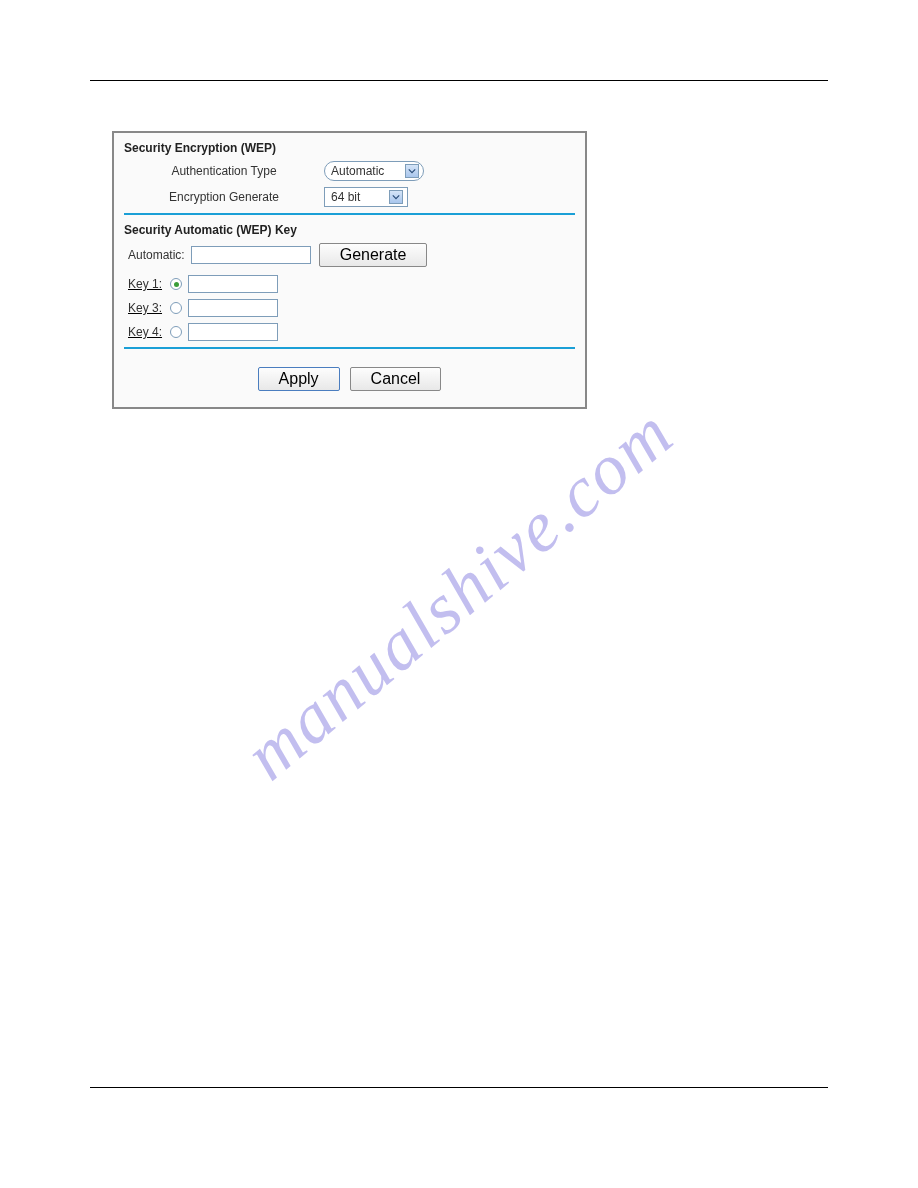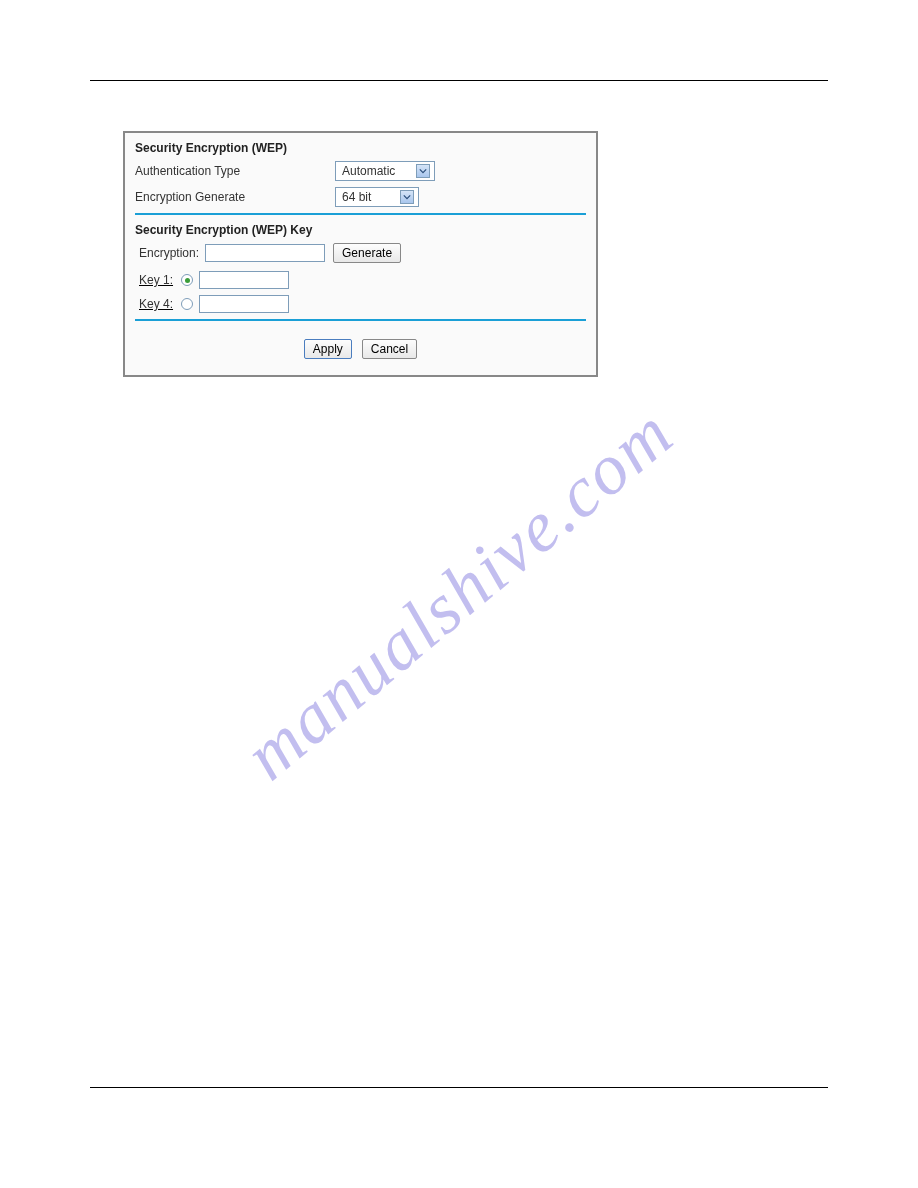--- a/index.html
+++ b/index.html
@@ -31,21 +31,21 @@
     .bottom-divider {
       border-top: 1px solid #000;
       position: absolute;
       bottom: 100px;
       left: 90px;
       right: 90px;
     }
     
     .config-panel {
       width: 475px;
-      margin-left: 33px;
+      margin-left: 22px;
       border: 2px solid #888;
       background: #fafafa;
       padding: 0;
     }
     
     .panel-inner {
       padding: 8px 10px 10px 10px;
     }
     
     .section-heading {
@@ -58,35 +58,37 @@
     .form-row {
       display: flex;
       align-items: center;
       margin-bottom: 6px;
       font-size: 12px;
       color: #333;
     }
     
     .form-label {
       width: 200px;
+      text-align: center;
     }
     
     .select-box {
       display: inline-flex;
       align-items: center;
       border: 1px solid #7e9db9;
       background: #fff;
       height: 20px;
       padding: 0 4px 0 6px;
       font-size: 12px;
       cursor: pointer;
     }
     
     .select-box.wide {
       width: 100px;
+      border-radius: 10px;
     }
     
     .select-box.narrow {
       width: 84px;
     }
     
     .select-text {
       flex: 1;
     }
     
@@ -130,22 +132,22 @@
       height: 18px;
       width: 120px;
       background: #fff;
       padding: 0 2px;
       font-size: 12px;
     }
     
     .btn {
       border: 1px solid #888;
       background: linear-gradient(to bottom, #fdfdfd, #e8e8e8);
-      padding: 2px 8px;
-      font-size: 12px;
+      padding: 2px 20px;
+      font-size: 16px;
       cursor: pointer;
       border-radius: 2px;
     }
     
     .btn.generate {
       margin-left: 8px;
     }
     
     .btn.apply {
       border-color: #4a7dbf;
@@ -248,35 +250,40 @@
           <span class="select-arrow">
             <svg viewBox="0 0 10 6">
                 <path d="M1 1 L5 5 L9 1" fill="none" stroke="#2a4d7a" stroke-width="1.5"></path>
               </svg>
           </span>
         </div>
       </div>
 
       <hr class="blue-divider">
 
-      <div class="section-heading">Security Encryption (WEP) Key</div>
+      <div class="section-heading">Security Automatic (WEP) Key</div>
 
       <div class="passphrase-row">
-        <span class="passphrase-label">Encryption:</span>
+        <span class="passphrase-label">Automatic:</span>
         <input type="text" class="text-input" value="" style="">
         <button class="btn generate">Generate</button>
       </div>
 
       <div class="key-row">
         <span class="key-label">Key 1:</span>
         <span class="radio selected"></span>
         <input type="text" class="key-input" value="" style="">
       </div>
 
 
+      <div class="key-row">
+        <span class="key-label">Key 3:</span>
+        <span class="radio"></span>
+        <input type="text" class="key-input" value="" style="">
+      </div>
 
       <div class="key-row">
         <span class="key-label">Key 4:</span>
         <span class="radio"></span>
         <input type="text" class="key-input" value="" style="">
       </div>
 
       <hr class="blue-divider">
 
       <div class="button-row">

